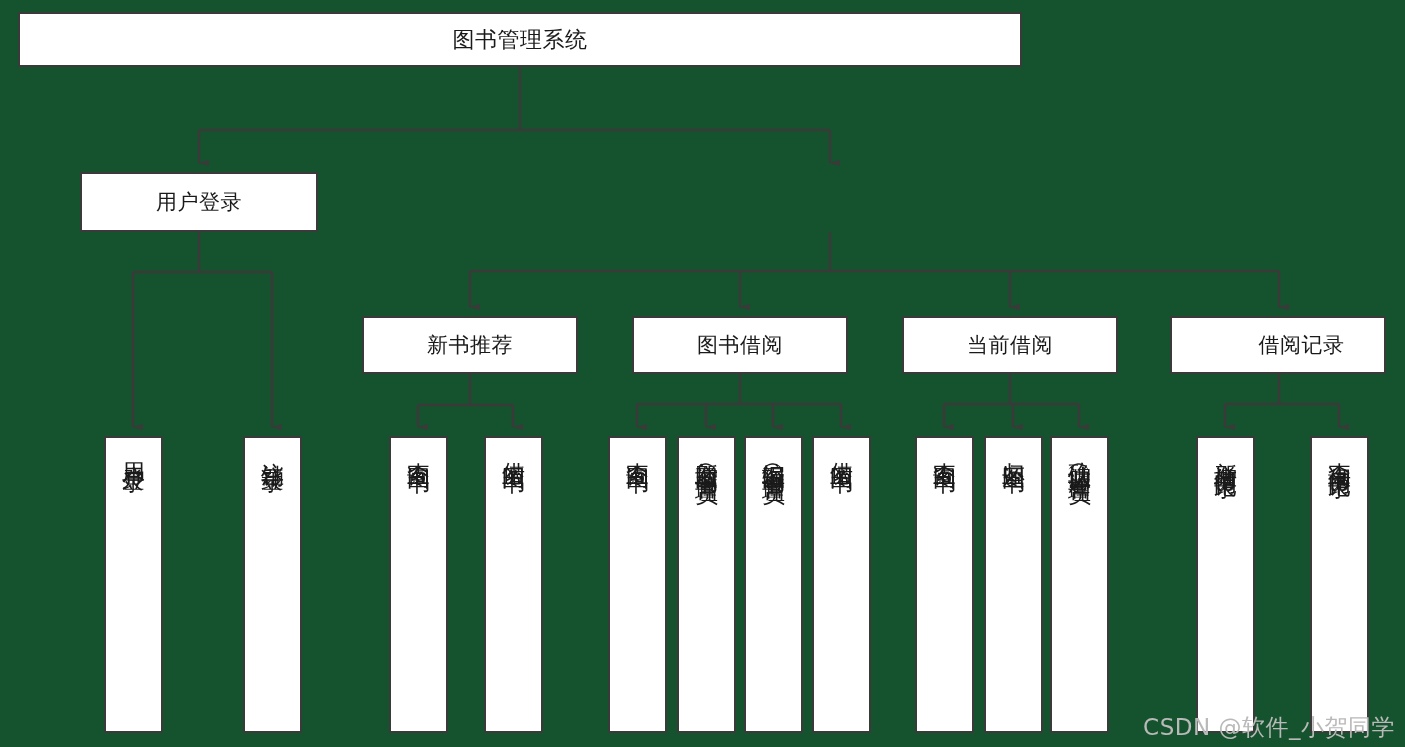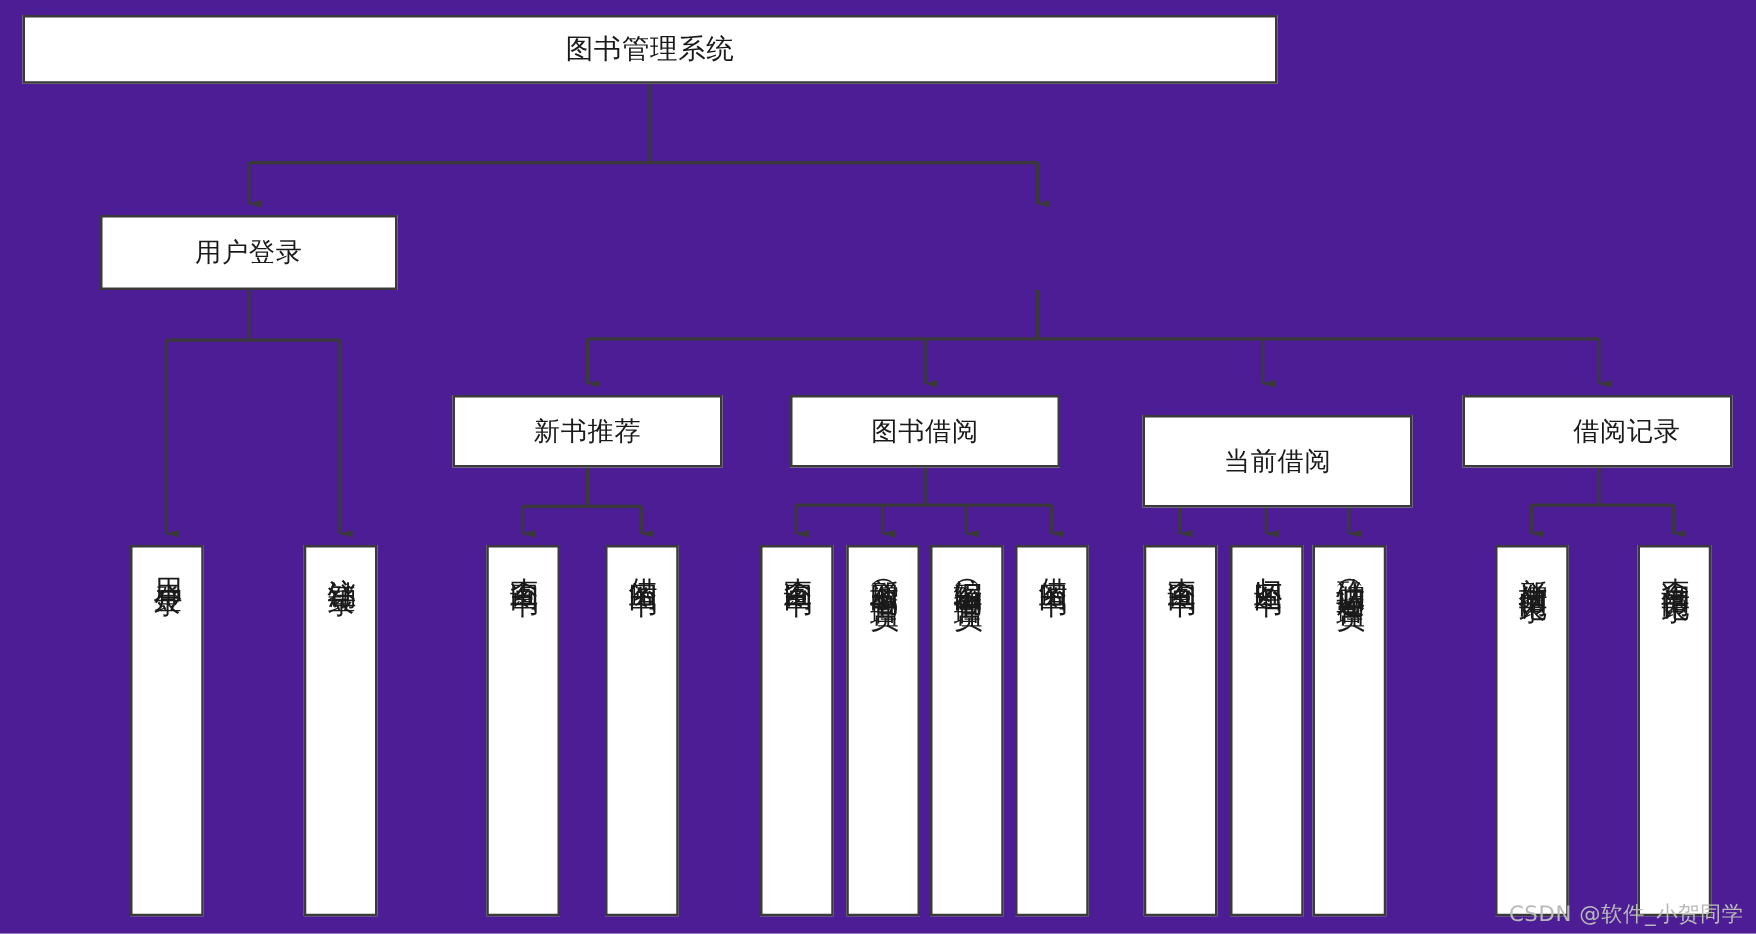--- a/index.html
+++ b/index.html
@@ -7,21 +7,21 @@
     padding: 0;
     background: #ffffff;
   }
   body {
     font-family: "DejaVu Sans", "Liberation Sans", sans-serif;
   }
   #canvas {
     position: relative;
     width: 1405px;
     height: 747px;
-    background: #4c1d95;
+    background: #14532d;
     overflow: hidden;
   }
   svg.wires {
     position: absolute;
     left: 0;
     top: 0;
     width: 1405px;
     height: 747px;
   }
   .node {
@@ -55,21 +55,21 @@
     font-size: 23px;
     letter-spacing: 3px;
     line-height: 1;
     white-space: nowrap;
   }
   .node.root .label { font-size: 22px; }
   .watermark {
     position: absolute;
     right: 10px;
     bottom: 4px;
-    font-size: 17px;
+    font-size: 23px;
     color: #b9b9b9;
     letter-spacing: 0.5px;
     white-space: nowrap;
     pointer-events: none;
   }
 </style>
 </head>
 <body>
 
 <div id="canvas">
@@ -131,21 +131,21 @@
   <div class="node horiz" style="left:80px; top:172px; width:238px; height:60px;">
     <span class="label">用户登录</span>
   </div>
 
   <div class="node horiz" style="left:362px; top:316px; width:216px; height:58px;">
     <span class="label">新书推荐</span>
   </div>
   <div class="node horiz" style="left:632px; top:316px; width:216px; height:58px;">
     <span class="label">图书借阅</span>
   </div>
-  <div class="node horiz" style="left:902px; top:332px; width:216px; height:74px;margin-left:12px;">
+  <div class="node horiz" style="left:902px; top:316px; width:216px; height:58px;">
     <span class="label">当前借阅</span>
   </div>
   <div class="node horiz" style="left:1170px; top:316px; width:216px; height:58px;padding-left:47px;">
     <span class="label">借阅记录</span>
   </div>
 
   <div class="node vert" style="left:104px; top:436px; width:59px; height:297px;">
     <span class="label">用户登录</span>
   </div>
   <div class="node vert" style="left:243px; top:436px; width:59px; height:297px;">

